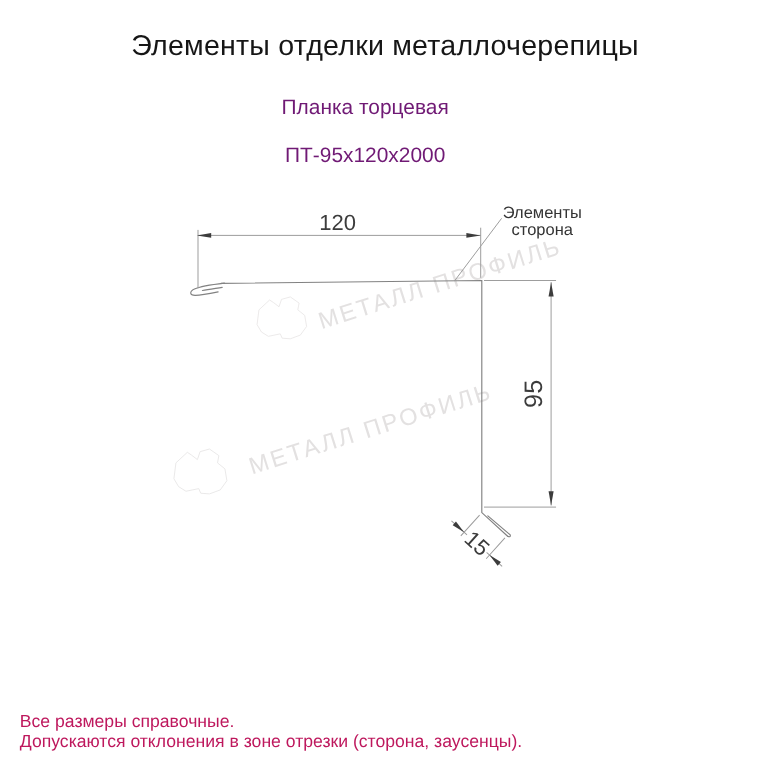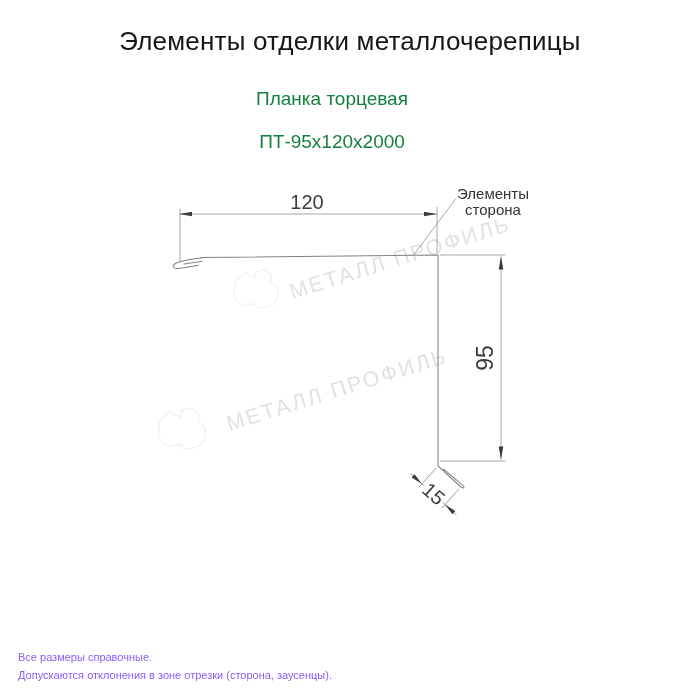--- a/index.html
+++ b/index.html
@@ -4,28 +4,28 @@
 <style>
   html,body{margin:0;padding:0;background:#fff;}
   .canvas{
     position:relative;width:700px;height:700px;background:#ffffff;overflow:hidden;
     font-family:"Liberation Sans",sans-serif;
   }
   .title{
     position:absolute;left:0;top:28px;width:700px;text-align:center;
     font-size:26px;line-height:26px;color:#161616;letter-spacing:.2px;white-space:nowrap;
   }
-  .sub{position:absolute;left:0;width:664px;text-align:center;color:#15803d;white-space:nowrap;}
+  .sub{position:absolute;left:0;width:664px;text-align:center;color:#701a75;white-space:nowrap;}
   .sub1{top:89px;font-size:19px;line-height:19px;}
   .sub2{top:120px;font-size:19px;line-height:19px;margin-top:12px;}
   .face-label{
     position:absolute;left:451px;top:186px;width:84px;text-align:center;
     font-size:15px;line-height:16px;color:#333;
   }
-  .footer{position:absolute;left:18px;top:648px;font-size:11px;line-height:18px;color:#8b5cf6;}
+  .footer{position:absolute;left:18px;top:648px;font-size:16px;line-height:18px;color:#be185d;}
   svg{position:absolute;left:0;top:0;}
   svg text{font-family:"Liberation Sans",sans-serif;}
   .pl{stroke:#828282;stroke-width:1.05;fill:none;stroke-linecap:round;}
   .dl{stroke:#9c9c9c;stroke-width:0.9;fill:none;}
   .arw{fill:#3c3c3c;stroke:none;}
   .dim{font-size:20px;fill:#3c3c3c;}
   .dim95{font-size:23px;fill:#3c3c3c;}
   .tbg{fill:#ffffff;stroke:none;}
   .wm-text{font-size:21.5px;letter-spacing:2.2px;fill:#e3e1e1;}
   .wm-shape{stroke:#e7e5e5;stroke-width:1.3;fill:#ffffff;}

